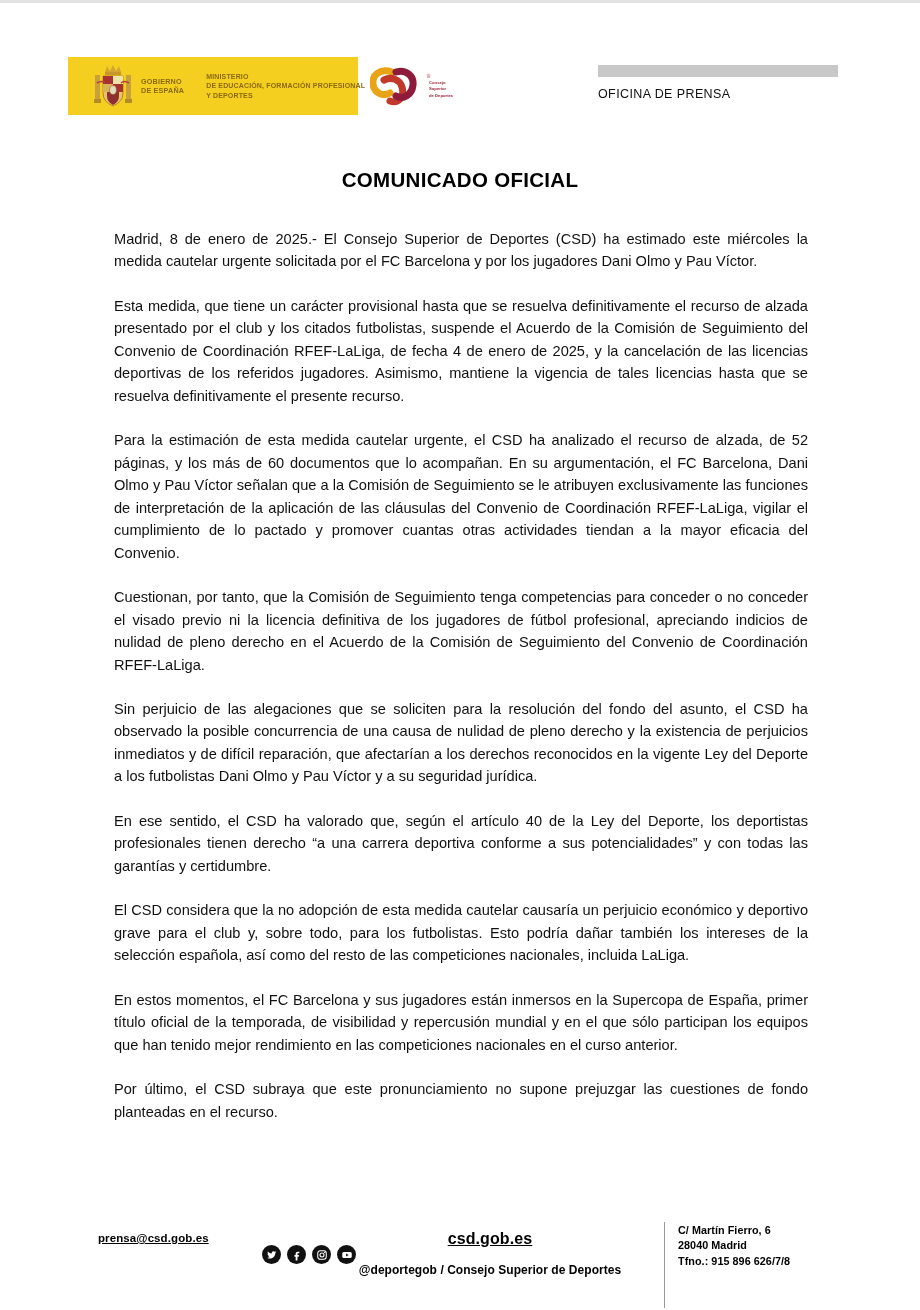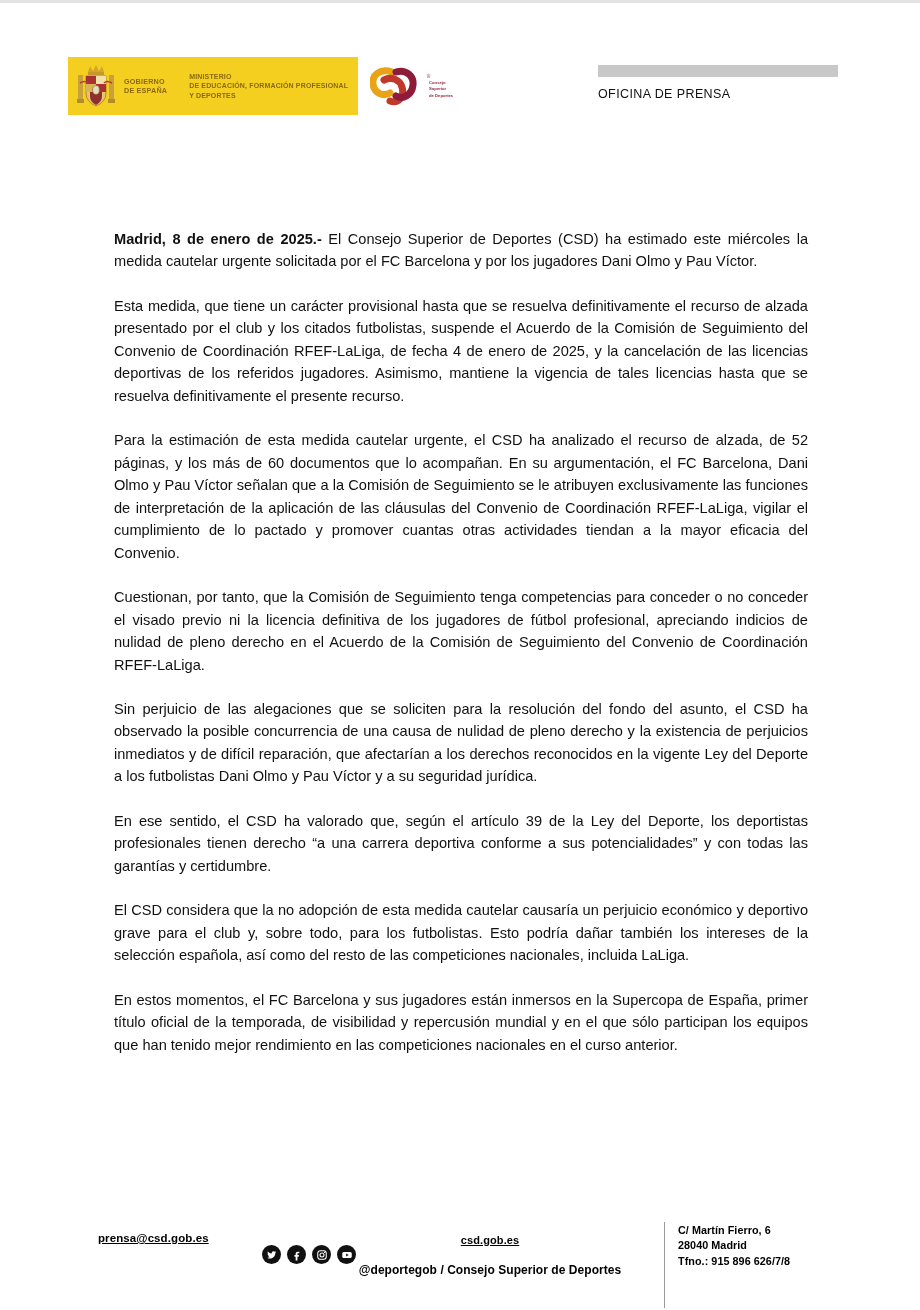--- a/index.html
+++ b/index.html
@@ -39,21 +39,21 @@
   }
   .gob-band {
     position: absolute;
     left: 68px;
     top: 0;
     width: 290px;
     height: 58px;
     background: #f5cf1f;
     display: flex;
     align-items: center;
-    padding-left: 8px;
+    padding-left: 25px;
     box-sizing: border-box;
   }
   .coat {
     width: 40px;
     height: 46px;
     flex: 0 0 auto;
     margin-right: 8px;
   }
   .gob-text {
     font-size: 7.2px;
@@ -137,21 +137,21 @@
   }
   p.para {
     margin: 0 0 22px 0;
     font-size: 14.6px;
     line-height: 1.54;
     text-align: justify;
     color: #111;
     hyphens: none;
   }
   p.para:last-child { margin-bottom: 0; }
-  .lead-date { font-weight: bold; }
+  .lead-date { font-weight: normal; }
 
   
   .footer {
     position: absolute;
     left: 0;
     top: 1222px;
     width: 884px;
     height: 80px;
   }
   .foot-email {
@@ -184,21 +184,21 @@
   .sicon svg { display: block; }
 
   .foot-center {
     position: absolute;
     left: 340px;
     top: 8px;
     width: 300px;
     text-align: center;
   }
   .foot-site {
-    font-size: 11px;
+    font-size: 16px;
     font-weight: bold;
     text-decoration: underline;
     color: #000;
     letter-spacing: 0.1px;
   }
   .foot-handle {
     margin-top: 15px;
     font-size: 12px;
     font-weight: bold;
     color: #000;
@@ -281,30 +281,32 @@
         </div>
       </div>
     </div>
 
     <div class="press-block">
       <div class="press-bar"></div>
       <div class="press-label">OFICINA DE PRENSA</div>
     </div>
   </div>
 
+  <div class="doc-title">COMUNICADO OFICIAL</div>
 
   <div class="body-wrap">
     <p class="para"><span class="lead-date">Madrid, 8 de enero de 2025.-</span><span> El Consejo Superior de Deportes (CSD) ha estimado este miércoles la medida cautelar urgente solicitada por el FC Barcelona y por los jugadores Dani Olmo y Pau Víctor.</span></p>
     <p class="para">Esta medida, que tiene un carácter provisional hasta que se resuelva definitivamente el recurso de alzada presentado por el club y los citados futbolistas, suspende el Acuerdo de la Comisión de Seguimiento del Convenio de Coordinación RFEF-LaLiga, de fecha 4 de enero de 2025, y la cancelación de las licencias deportivas de los referidos jugadores. Asimismo, mantiene la vigencia de tales licencias hasta que se resuelva definitivamente el presente recurso.</p>
     <p class="para">Para la estimación de esta medida cautelar urgente, el CSD ha analizado el recurso de alzada, de 52 páginas, y los más de 60 documentos que lo acompañan. En su argumentación, el FC Barcelona, Dani Olmo y Pau Víctor señalan que a la Comisión de Seguimiento se le atribuyen exclusivamente las funciones de interpretación de la aplicación de las cláusulas del Convenio de Coordinación RFEF-LaLiga, vigilar el cumplimiento de lo pactado y promover cuantas otras actividades tiendan a la mayor eficacia del Convenio.</p>
     <p class="para">Cuestionan, por tanto, que la Comisión de Seguimiento tenga competencias para conceder o no conceder el visado previo ni la licencia definitiva de los jugadores de fútbol profesional, apreciando indicios de nulidad de pleno derecho en el Acuerdo de la Comisión de Seguimiento del Convenio de Coordinación RFEF-LaLiga.</p>
     <p class="para">Sin perjuicio de las alegaciones que se soliciten para la resolución del fondo del asunto, el CSD ha observado la posible concurrencia de una causa de nulidad de pleno derecho y la existencia de perjuicios inmediatos y de difícil reparación, que afectarían a los derechos reconocidos en la vigente Ley del Deporte a los futbolistas Dani Olmo y Pau Víctor y a su seguridad jurídica.</p>
-    <p class="para">En ese sentido, el CSD ha valorado que, según el artículo 39 de la Ley del Deporte, los deportistas profesionales tienen derecho “a una carrera deportiva conforme a sus potencialidades” y con todas las garantías y certidumbre.</p>
+    <p class="para">En ese sentido, el CSD ha valorado que, según el artículo 40 de la Ley del Deporte, los deportistas profesionales tienen derecho “a una carrera deportiva conforme a sus potencialidades” y con todas las garantías y certidumbre.</p>
     <p class="para">El CSD considera que la no adopción de esta medida cautelar causaría un perjuicio económico y deportivo grave para el club y, sobre todo, para los futbolistas. Esto podría dañar también los intereses de la selección española, así como del resto de las competiciones nacionales, incluida LaLiga.</p>
     <p class="para">En estos momentos, el FC Barcelona y sus jugadores están inmersos en la Supercopa de España, primer título oficial de la temporada, de visibilidad y repercusión mundial y en el que sólo participan los equipos que han tenido mejor rendimiento en las competiciones nacionales en el curso anterior.</p>
+    <p class="para">Por último, el CSD subraya que este pronunciamiento no supone prejuzgar las cuestiones de fondo planteadas en el recurso.</p>
   </div>
 
   <div class="footer">
     <a class="foot-email" href="#">prensa@csd.gob.es</a>
 
     <div class="foot-center">
       <a class="foot-site" href="#">csd.gob.es</a>
       <div class="foot-handle">@deportegob / Consejo Superior de Deportes</div>
     </div>
 

